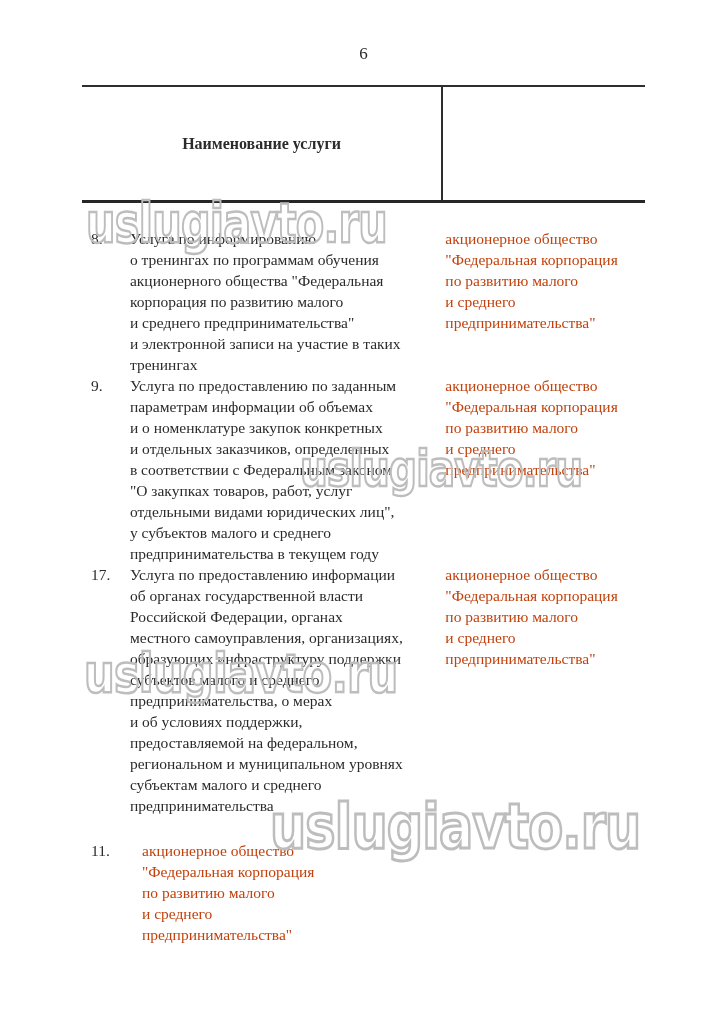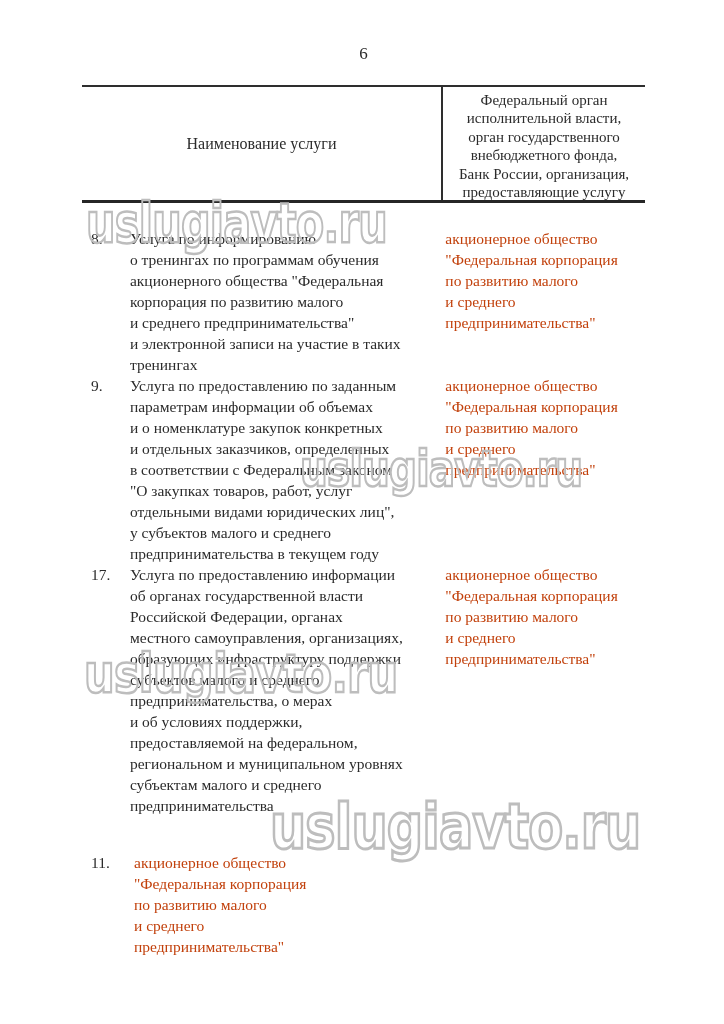--- a/index.html
+++ b/index.html
@@ -30,35 +30,36 @@
     border-top: 2px solid #2e2e2e;
     border-bottom: 3px solid #262626;
     height: 113px;
   }
   .th-service {
     width: 359px;
     border-right: 2px solid #2e2e2e;
     display: flex; align-items: center; justify-content: center;
     font-size: 16px;
     color: #2b2b2b;
+    font-weight: bold;
   }
   .th-provider {
     width: 202px;
     text-align: center;
     white-space: pre-line;
     font-size: 15px;
     line-height: 18.4px;
     padding-top: 4px;
     color: #2b2b2b;
   }
 
   .tbody { padding-top: 25px; }
 
   .row { display: flex; align-items: flex-start; }
-  .row.gap-before { margin-top: 36px; }
+  .row.gap-before { margin-top: 24px; gap: 8px; }
 
   .cell-num {
     width: 48px;
     box-sizing: border-box;
     padding-left: 9px;
     font-size: 15.5px;
     line-height: 21px;
     color: #2b2b2b;
   }
   .cell-service {
@@ -95,26 +96,20 @@
   .wm4 { left: 270px; top: 790px; font-size: 62px; -webkit-text-stroke: 3px #bdbdbd; transform: scaleX(0.82); }
 </style>
 </head>
 <body>
 
 <div class="page-number">6</div>
 
 <div class="doc-table">
   <div class="thead">
     <div class="th-service">Наименование услуги</div>
-    <div class="th-provider">Федеральный орган
-исполнительной власти,
-орган государственного
-внебюджетного фонда,
-Банк России, организация,
-предоставляющие услугу</div>
   </div>
 
   <div class="tbody">
     <div class="row">
       <div class="cell-num">8.</div>
       <div class="cell-service">Услуга по информированию
 о тренингах по программам обучения
 акционерного общества "Федеральная
 корпорация по развитию малого
 и среднего предпринимательства"

